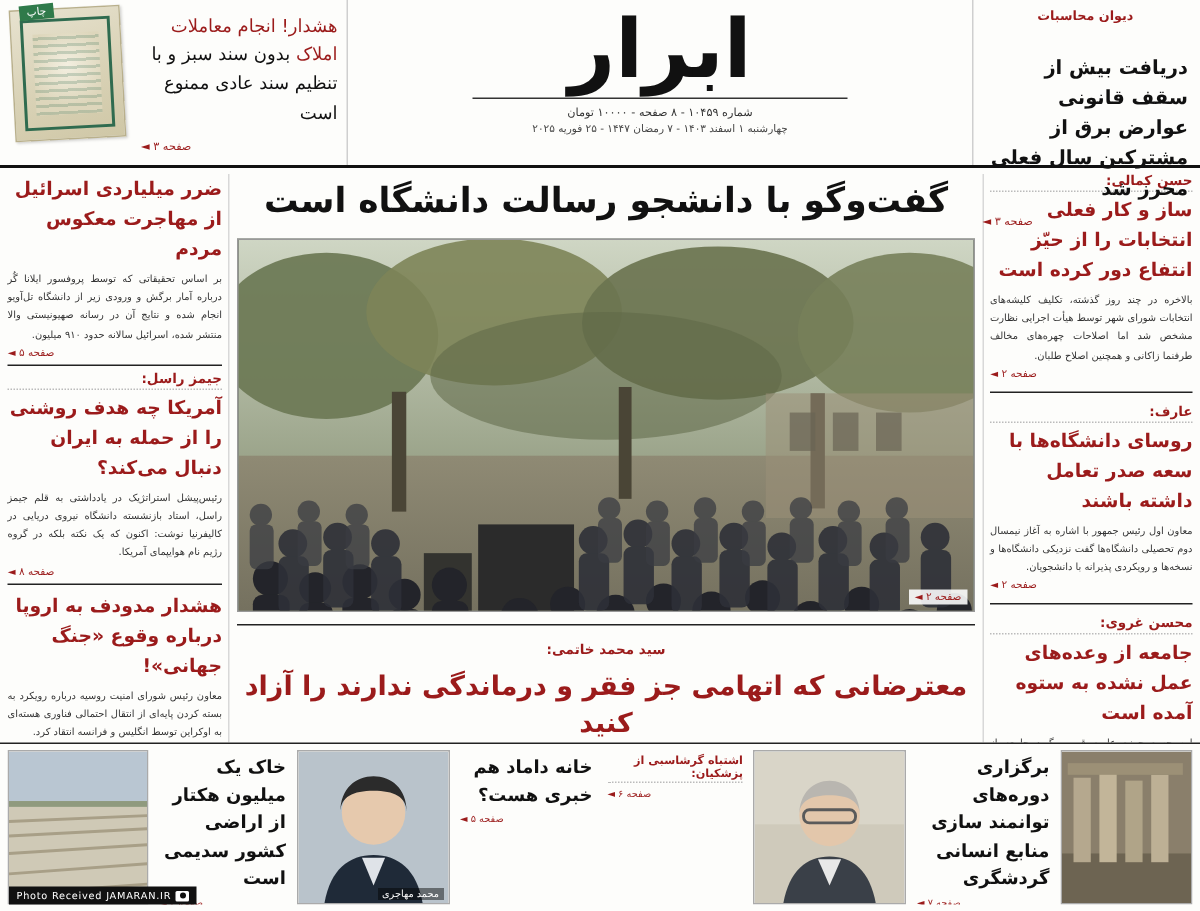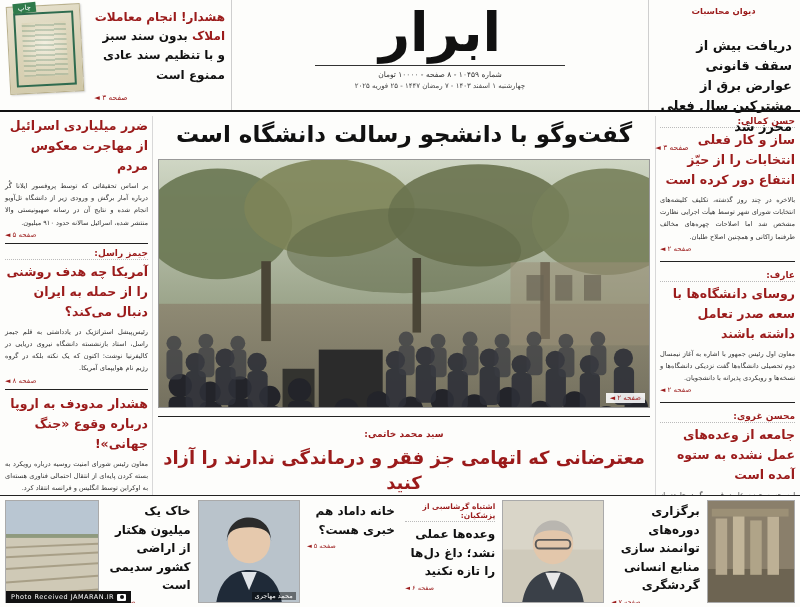--- a/index.html
+++ b/index.html
@@ -102,21 +102,21 @@
     flex-direction: row;
     border-right: 1px solid #cfcfcf;
   }
   .mh-left-text {
     flex: 1;
     padding: 8px 6px 4px 8px;
     text-align: right;
   }
   .mh-left-text .mh-alert {
     font-size: 12px;
-    font-weight: bold;
+    font-weight: normal;
     color: #9b1b1b;
     line-height: 1.6;
   }
   .mh-left-text .mh-alert .blk { color: #111; }
   .mh-left-text .mh-more {
     margin-top: 8px;
     font-size: 7.5px;
     color: #9b1b1b;
     text-align: left;
   }
@@ -604,21 +604,20 @@
           <circle cx="52" cy="44" r="21" fill="#e3c7ab"></circle>
           <path d="M31 44c0-16 10-24 21-24s21 8 21 24c0-10-8-14-21-14s-21 4-21 14z" fill="#b9b6b0"></path>
           <rect x="34" y="40" width="36" height="9" rx="4" fill="none" stroke="#5a5a5a" stroke-width="2"></rect>
           <path d="M20 104c4-22 16-32 32-32s28 10 32 32z" fill="#3a4048"></path>
           <path d="M44 74h16l-8 18z" fill="#e8e8e8"></path>
         </svg>
       </div>
     </div>
     <div class="bs-cell bs-text" style="width:98px">
       <div class="bs-kicker">اشتباه گرشاسبی از پزشکیان:</div>
-      <div class="bs-head">وعده‌ها عملی نشد؛ داغ دل‌ها را تازه نکنید</div>
       <div class="bs-more">صفحه ۶ ◄</div>
     </div>
 
     <div class="bs-cell bs-text" style="width:96px">
       <div class="bs-head">خانه داماد هم خبری هست؟</div>
       <div class="bs-more">صفحه ۵ ◄</div>
     </div>
     <div class="bs-cell" style="width:104px">
       <div class="bs-photo">
         <svg viewBox="0 0 104 104" preserveAspectRatio="none" width="100%" height="100%">

